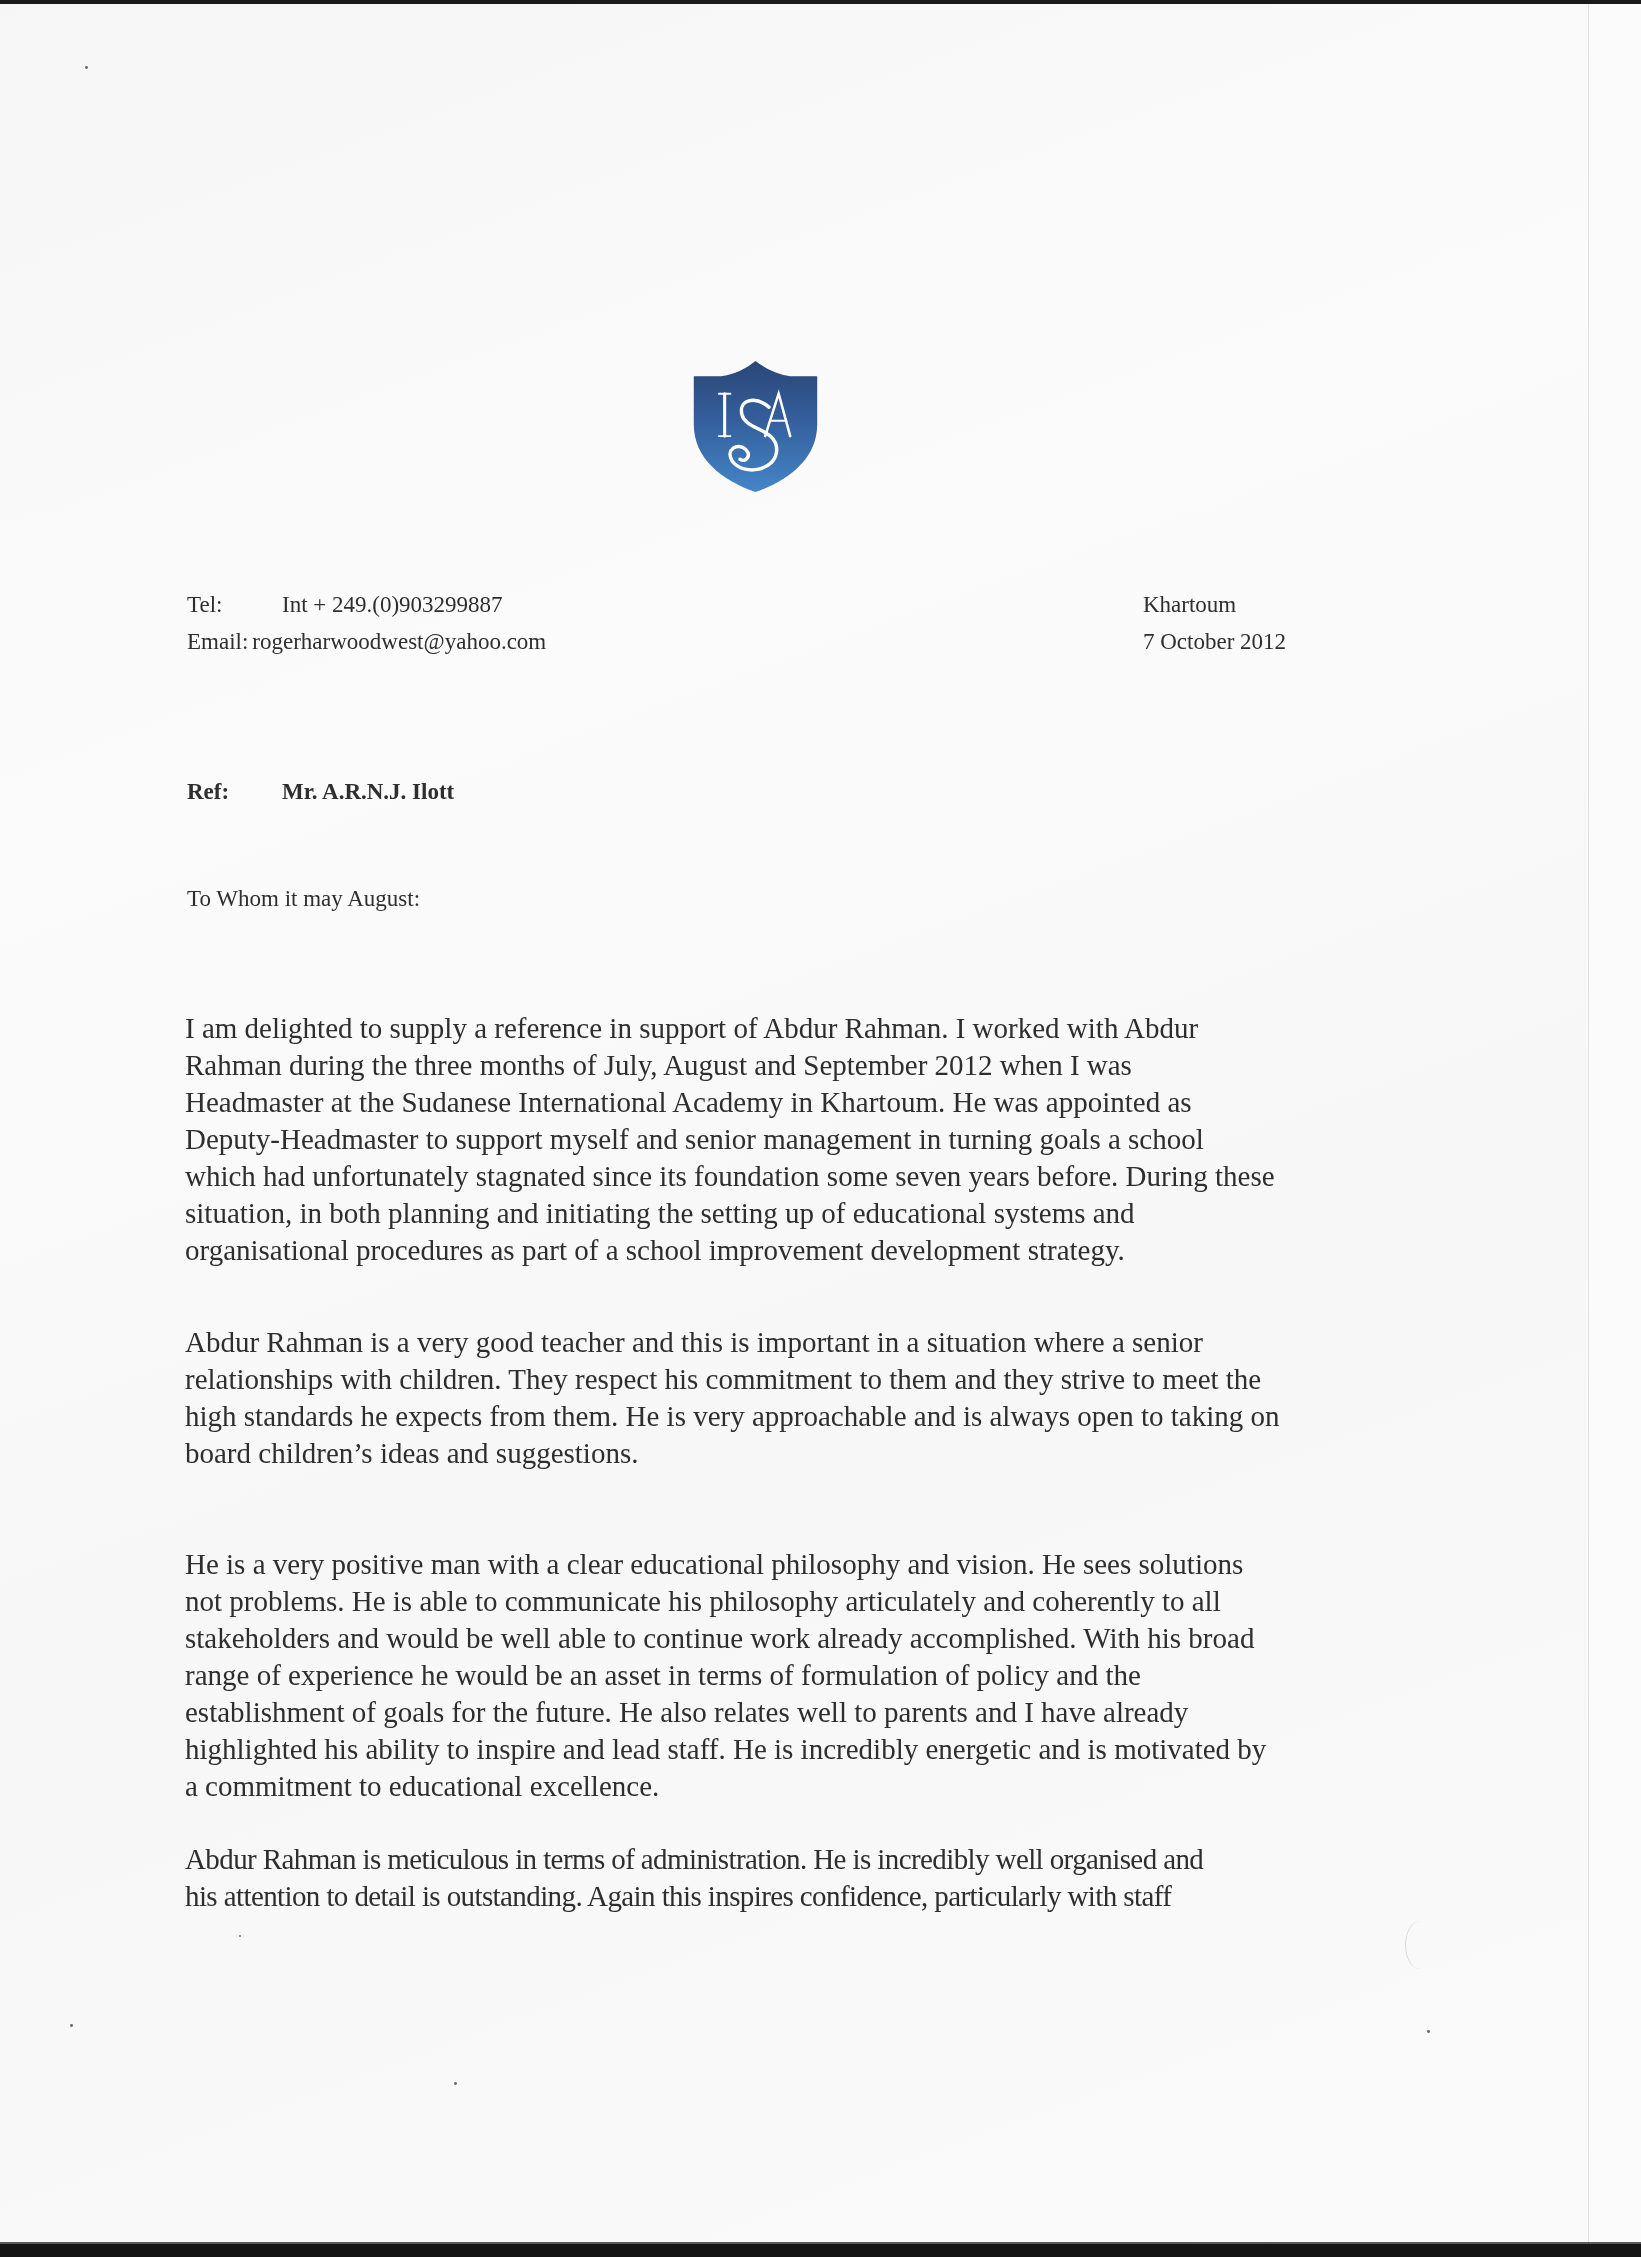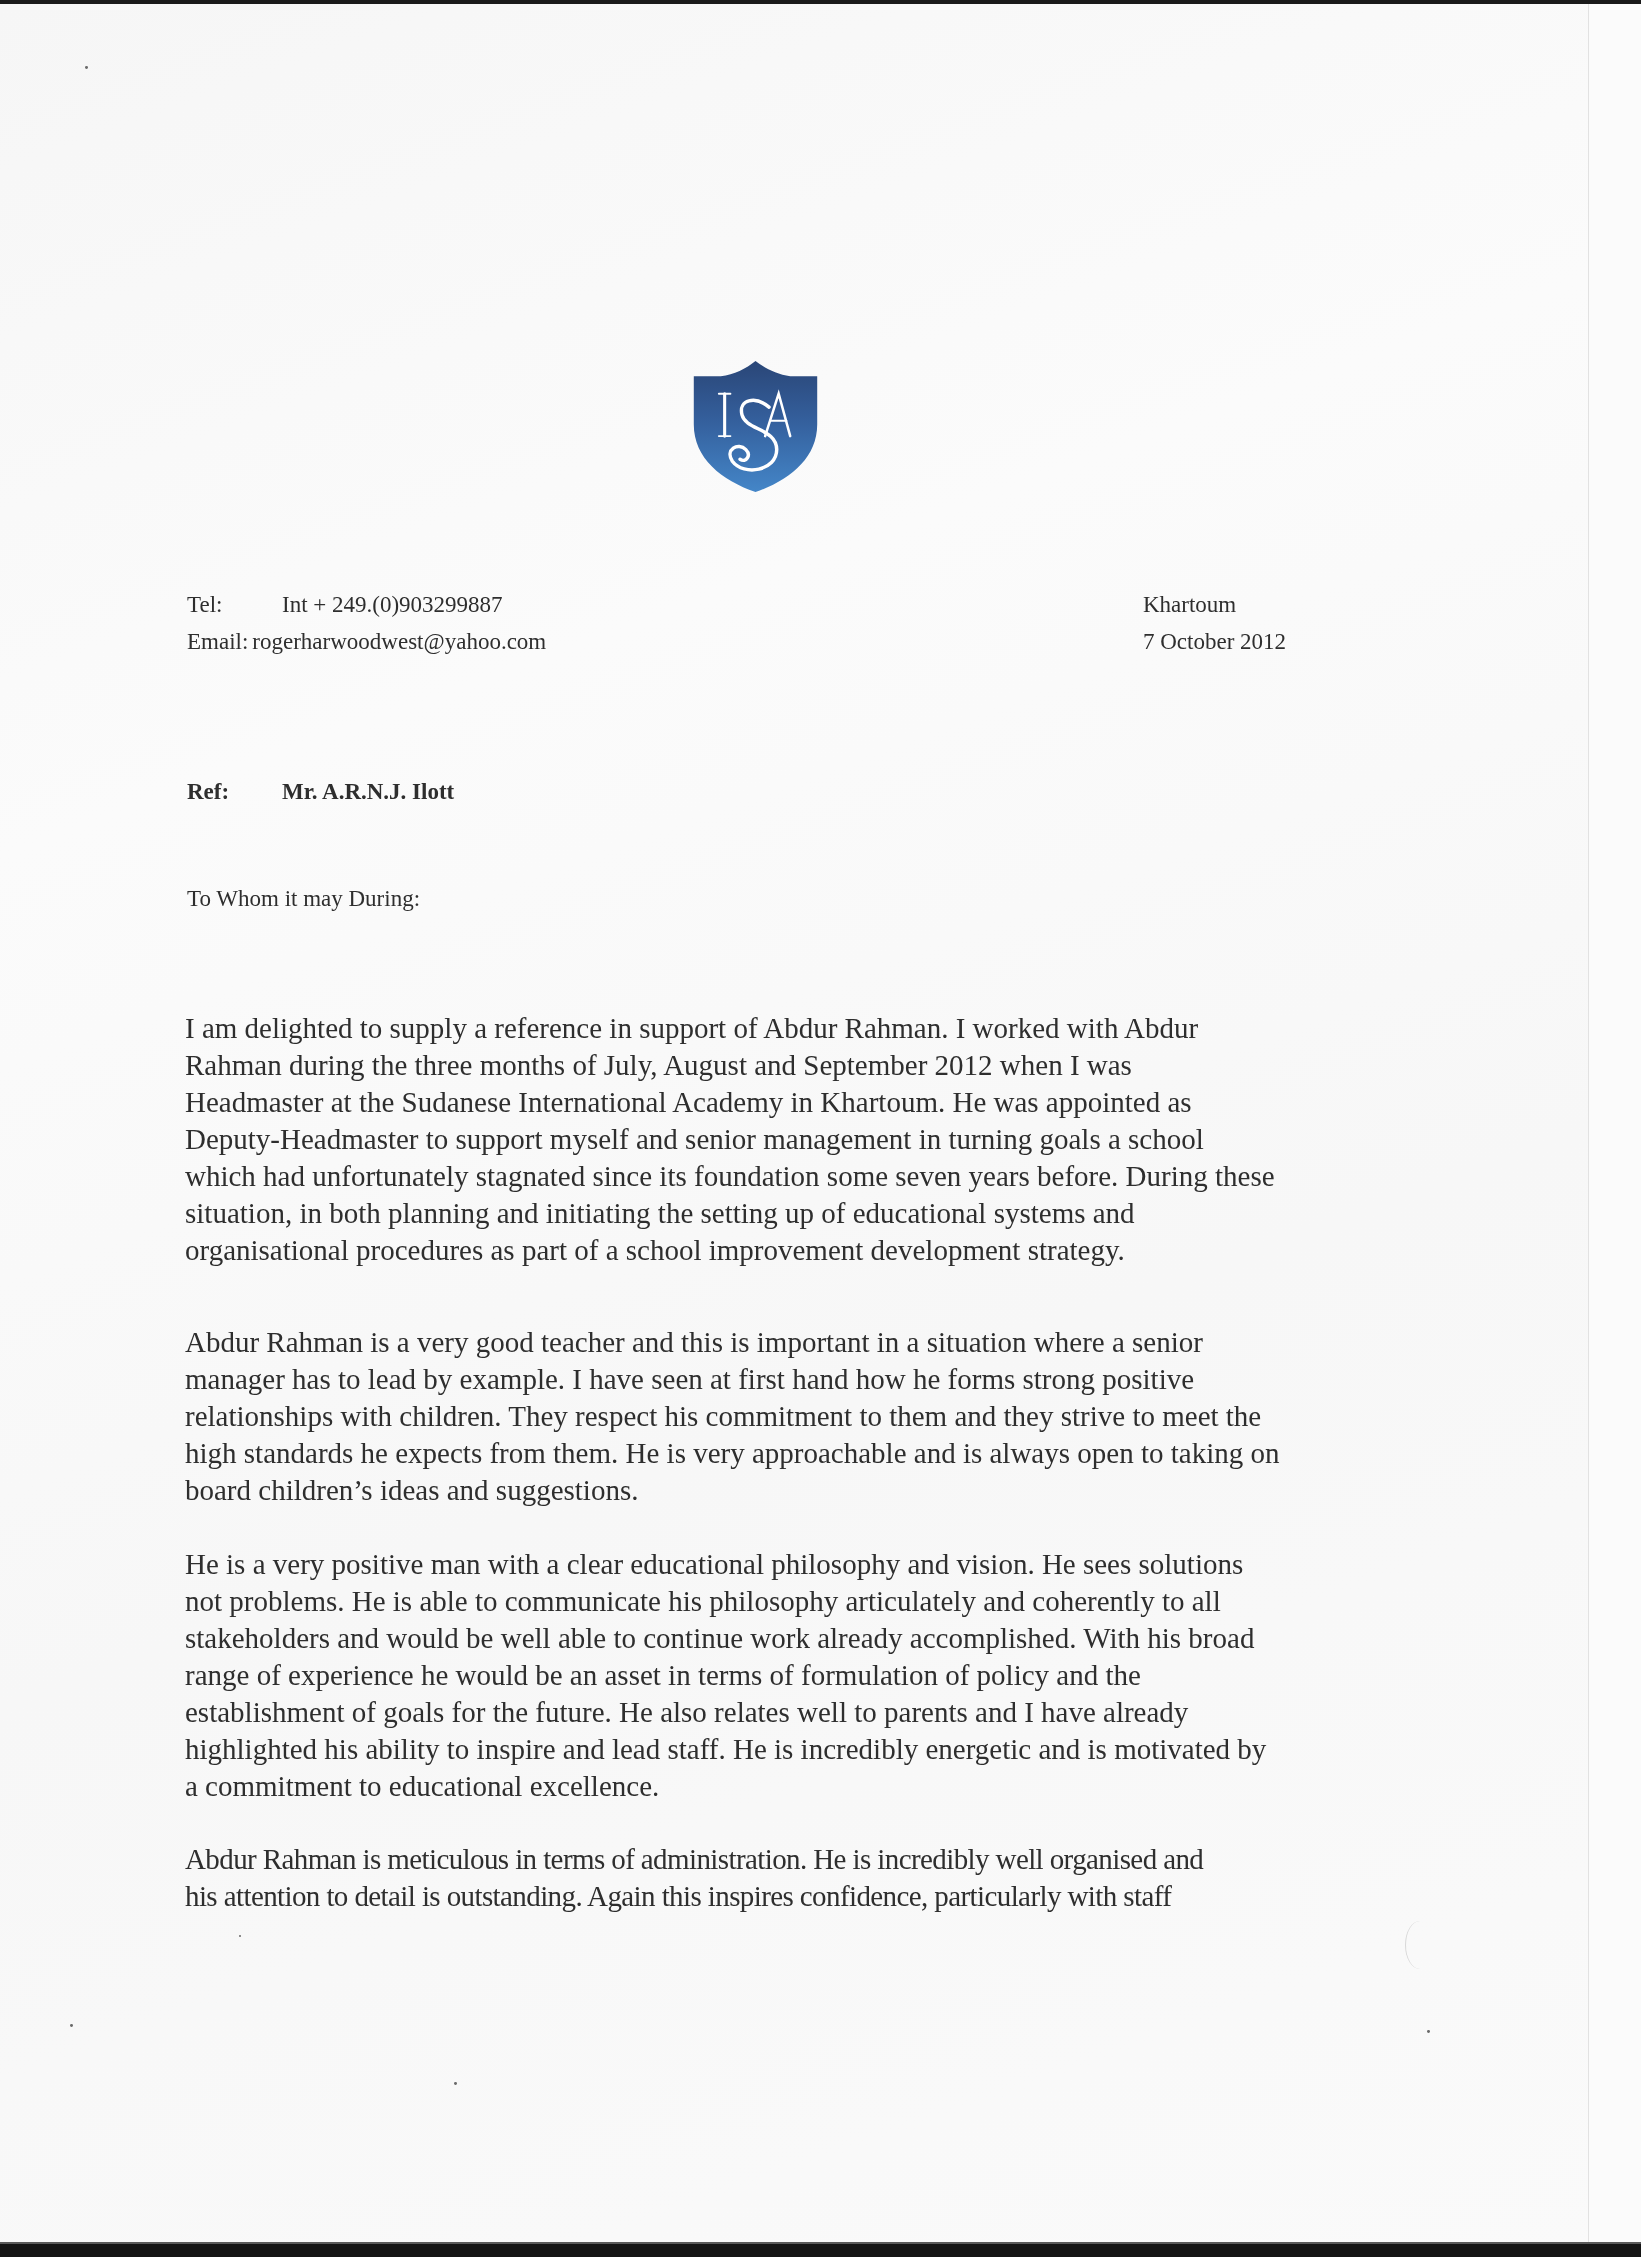--- a/index.html
+++ b/index.html
@@ -115,35 +115,34 @@
 
   <div class="text contact-right">
     <div>Khartoum</div>
     <div>7 October 2012</div>
   </div>
 
   <div class="text ref">
     <span class="label">Ref:</span><span>Mr. A.R.N.J. Ilott</span>
   </div>
 
-  <div class="text salutation">To Whom it may During:</div>
+  <div class="text salutation">To Whom it may August:</div>
 
   <div class="para p1">
     <span class="line">I am delighted to supply a reference in support of Abdur Rahman. I worked with Abdur</span>
     <span class="line">Rahman during the three months of July, August and September 2012 when I was</span>
     <span class="line">Headmaster at the Sudanese International Academy in Khartoum.  He was appointed as</span>
     <span class="line">Deputy-Headmaster to support myself and senior management in turning goals a school</span>
     <span class="line">which had unfortunately stagnated since its foundation some seven years before. During these</span>
     <span class="line">situation, in both planning and initiating the setting up of educational systems and</span>
     <span class="line">organisational procedures as part of a school improvement development strategy.</span>
   </div>
 
   <div class="para p2">
     <span class="line">Abdur Rahman is a very good teacher and this is important in a situation where a senior</span>
-    <span class="line">manager has to lead by example. I have seen at first hand how he forms strong positive</span>
     <span class="line">relationships with children.  They respect his commitment to them and they strive to meet the</span>
     <span class="line">high standards he expects from them. He is very approachable and is always open to taking on</span>
     <span class="line">board children’s ideas and suggestions.</span>
   </div>
 
   <div class="para p3">
     <span class="line">He is a very positive man with a clear educational philosophy and vision.  He sees solutions</span>
     <span class="line">not problems.  He is able to communicate his philosophy articulately and coherently to all</span>
     <span class="line">stakeholders and would be well able to continue work already accomplished. With his broad</span>
     <span class="line">range of experience he would be an asset in terms of formulation of policy and the</span>

